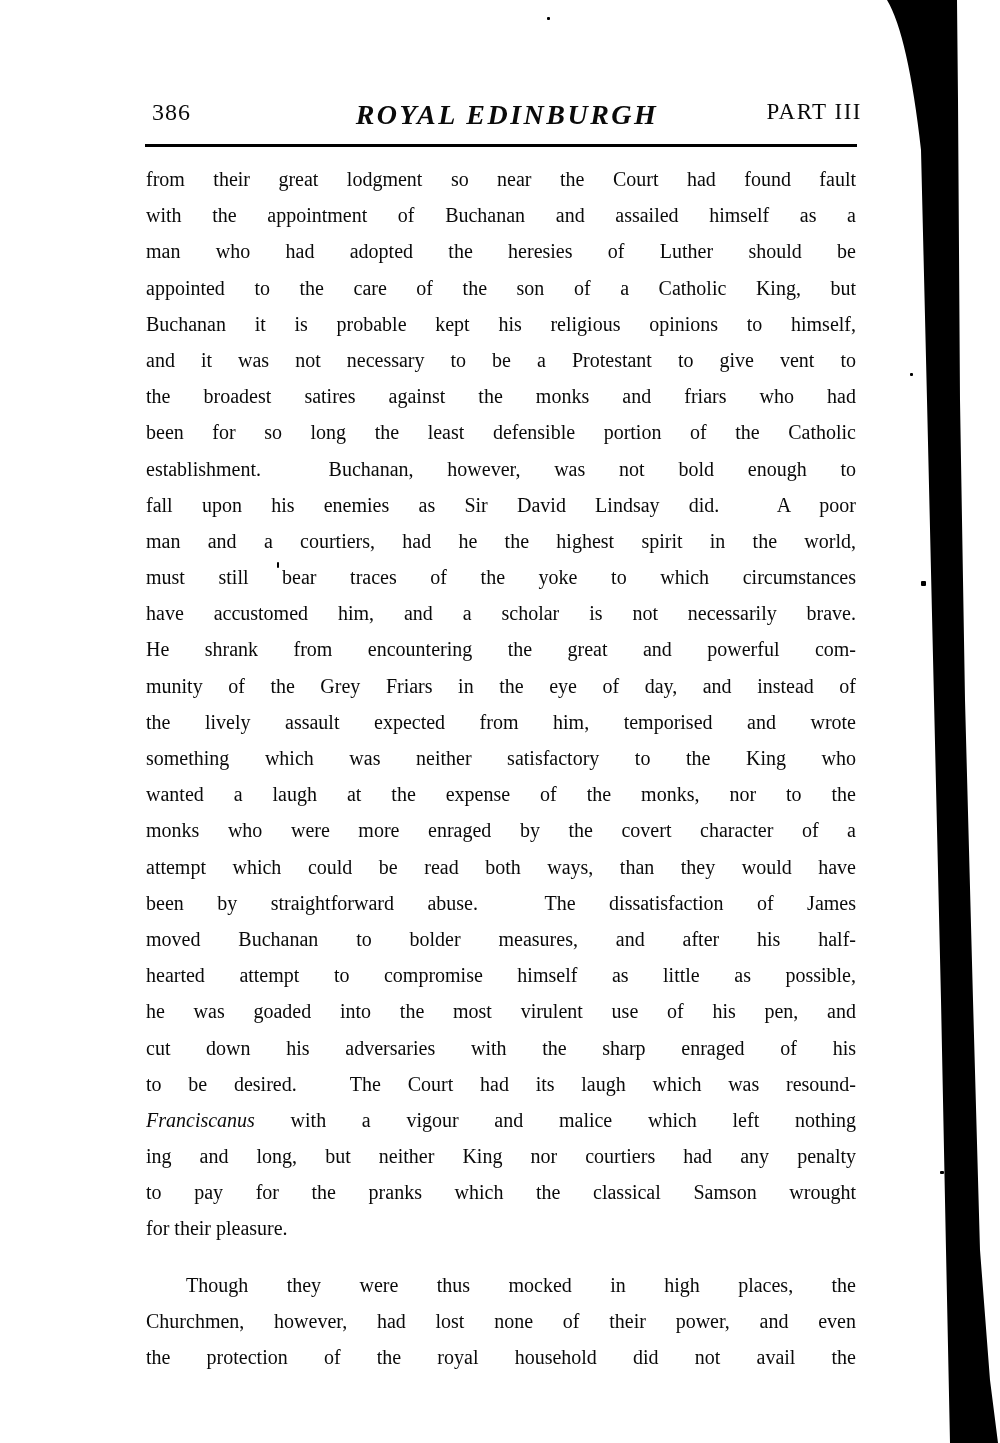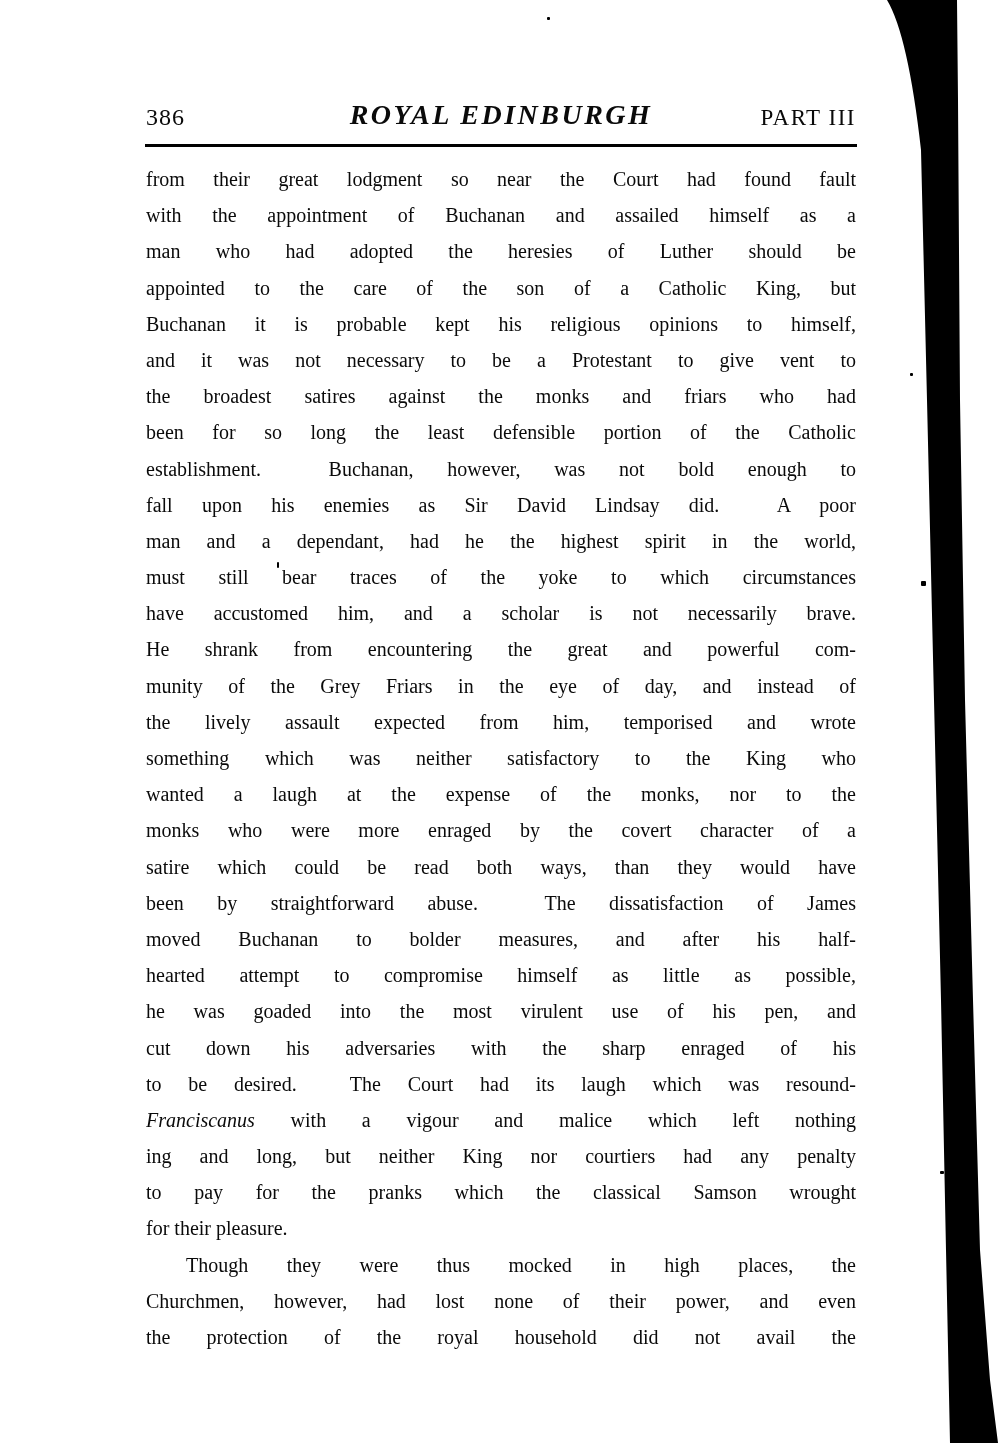--- a/index.html
+++ b/index.html
@@ -6,22 +6,22 @@
   .page{
     position:relative;
     width:1000px;height:1443px;
     background:#ffffff;
     color:#0a0a0a;
     font-family:"Liberation Serif","DejaVu Serif",serif;
     overflow:hidden;
     margin:0 auto;
   }
   .header{
-    position:absolute;left:146px;top:99px;width:710px;
-    display:flex;align-items:flex-end;
+    position:absolute;left:152px;top:99px;width:710px;
+    display:flex;align-items:flex-start;
   }
   .page-number{width:130px;font-size:24px;letter-spacing:1px;}
   .running-title{
     flex:1;text-align:center;
     font-style:italic;font-size:28px;letter-spacing:2.5px;
     font-weight:bold;
   }
   .part-label{width:130px;text-align:right;font-size:23px;letter-spacing:1.5px;}
   .rule{
     position:absolute;left:145px;top:144px;width:712px;height:3px;
@@ -31,21 +31,21 @@
     position:absolute;left:146px;top:161px;width:710px;
     font-size:20px;line-height:36.2px;
   }
   .line{
     text-align:justify;
     text-align-last:justify;
     height:36.2px;
     overflow:hidden;
   }
   .line.last{text-align-last:left;}
-  .line.indent{text-indent:40px;}
+  .line.indent{text-indent:40px;margin-top:20px;}
   .it{font-style:italic;}
   .band-svg{position:absolute;top:0;left:0;width:1000px;height:1443px;pointer-events:none;}
   .band-svg path{fill:#000;}
   .speck{position:absolute;background:#000;border-radius:1px;}
 </style>
 </head>
 <body>
 
 <div class="page">
 
@@ -61,30 +61,30 @@
       <div class="line"><span>from their great lodgment so near the Court had found fault</span></div>
       <div class="line"><span>with the appointment of Buchanan and assailed himself as a</span></div>
       <div class="line"><span>man who had adopted the heresies of Luther should be</span></div>
       <div class="line"><span>appointed to the care of the son of a Catholic King, but</span></div>
       <div class="line"><span>Buchanan it is probable kept his religious opinions to himself,</span></div>
       <div class="line"><span>and it was not necessary to be a Protestant to give vent to</span></div>
       <div class="line"><span>the broadest satires against the monks and friars who had</span></div>
       <div class="line"><span>been for so long the least defensible portion of the Catholic</span></div>
       <div class="line"><span>establishment.&nbsp; Buchanan, however, was not bold enough to</span></div>
       <div class="line"><span>fall upon his enemies as Sir David Lindsay did.&nbsp; A poor</span></div>
-      <div class="line"><span>man and a dependant, had he the highest spirit in the world,</span></div>
+      <div class="line"><span>man and a courtiers, had he the highest spirit in the world,</span></div>
       <div class="line"><span>must still bear traces of the yoke to which circumstances</span></div>
       <div class="line"><span>have accustomed him, and a scholar is not necessarily brave.</span></div>
       <div class="line"><span>He shrank from encountering the great and powerful com-</span></div>
       <div class="line"><span>munity of the Grey Friars in the eye of day, and instead of</span></div>
       <div class="line"><span>the lively assault expected from him, temporised and wrote</span></div>
       <div class="line"><span>something which was neither satisfactory to the King who</span></div>
       <div class="line"><span>wanted a laugh at the expense of the monks, nor to the</span></div>
       <div class="line"><span>monks who were more enraged by the covert character of a</span></div>
-      <div class="line"><span>satire which could be read both ways, than they would have</span></div>
+      <div class="line"><span>attempt which could be read both ways, than they would have</span></div>
       <div class="line"><span>been by straightforward abuse.&nbsp; The dissatisfaction of James</span></div>
       <div class="line"><span>moved Buchanan to bolder measures, and after his half-</span></div>
       <div class="line"><span>hearted attempt to compromise himself as little as possible,</span></div>
       <div class="line"><span>he was goaded into the most virulent use of his pen, and</span></div>
       <div class="line"><span>cut down his adversaries with the sharp enraged of his</span></div>
       <div class="line"><span>to be desired.&nbsp; The Court had its laugh which was resound-</span></div>
       <div class="line"><span class="it">Franciscanus</span><span> with a vigour and malice which left nothing</span></div>
       <div class="line"><span>ing and long, but neither King nor courtiers had any penalty</span></div>
       <div class="line"><span>to pay for the pranks which the classical Samson wrought</span></div>
       <div class="line last"><span>for their pleasure.</span></div>

